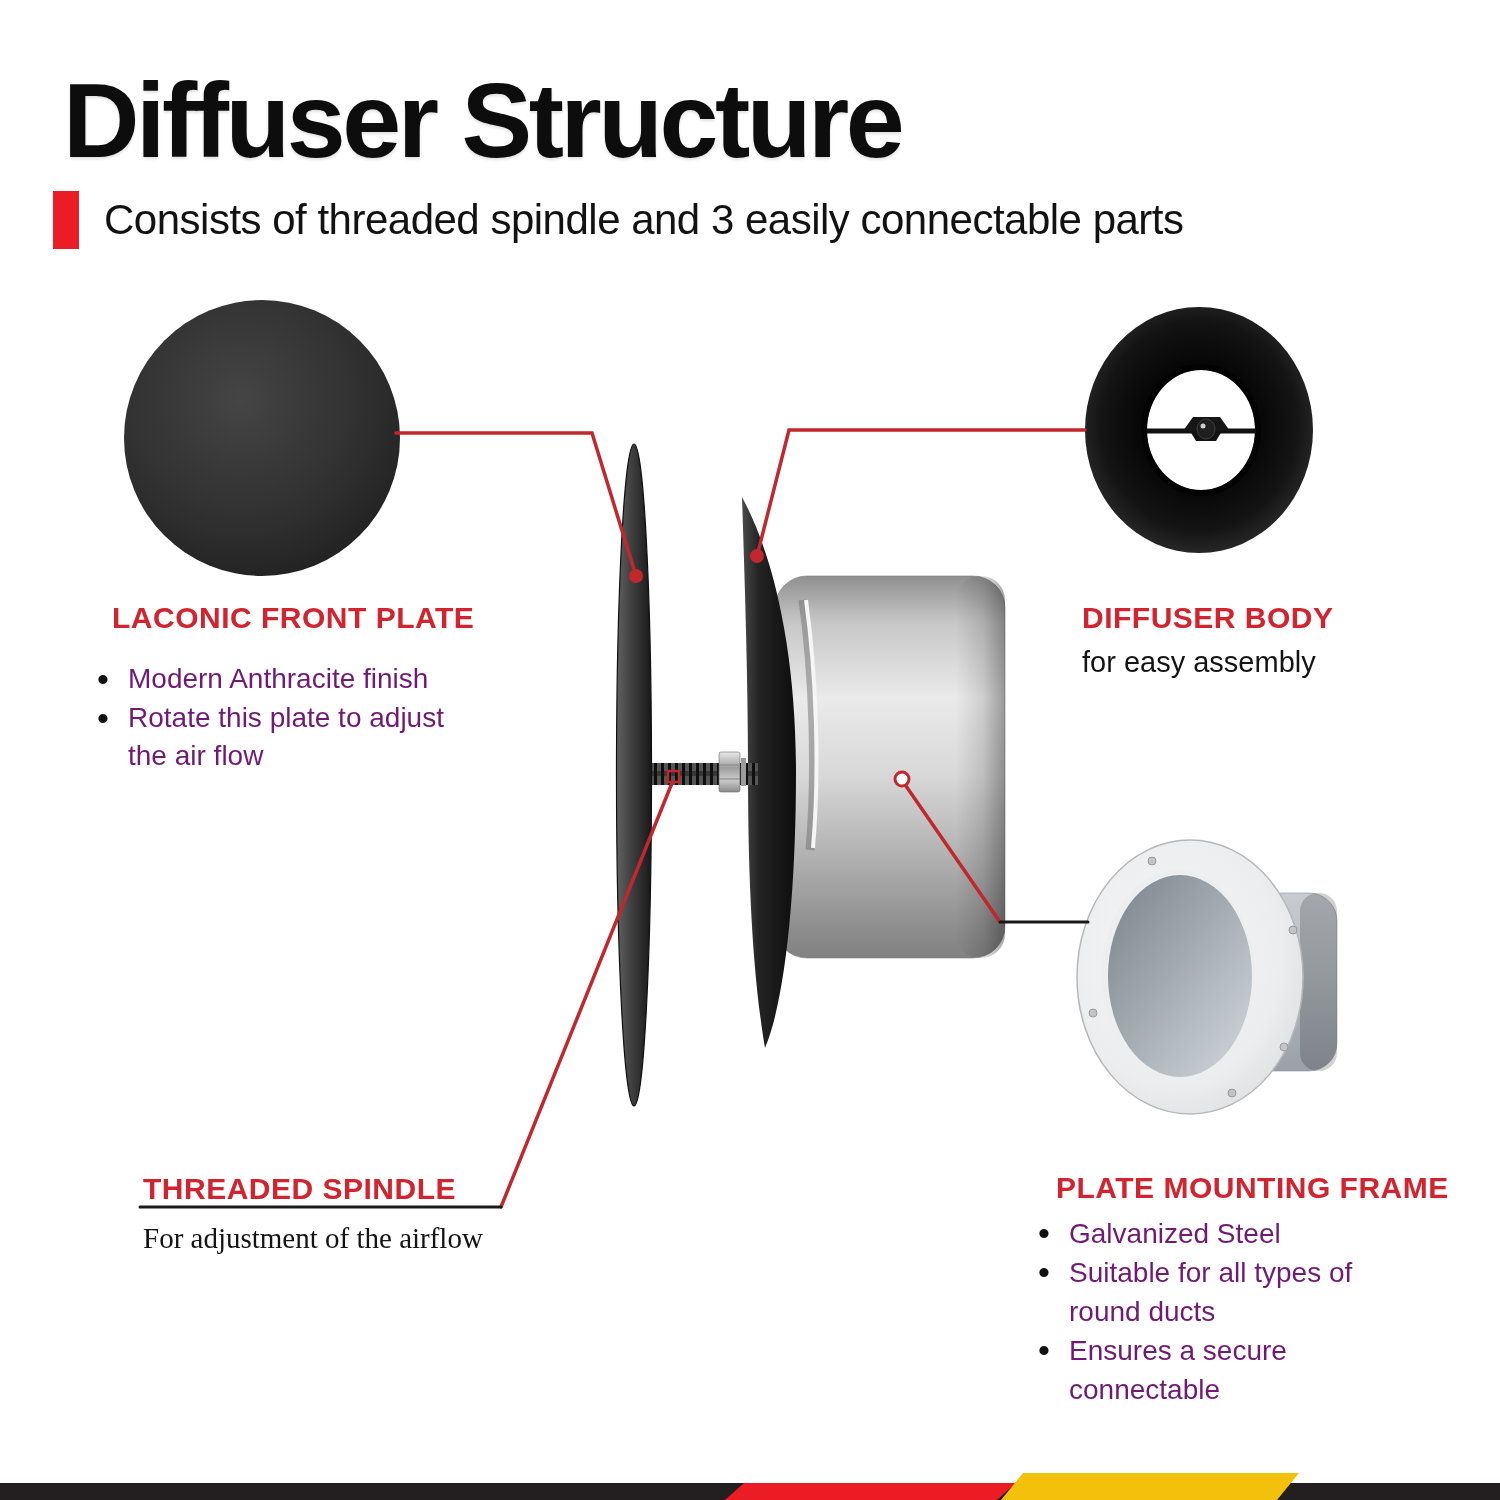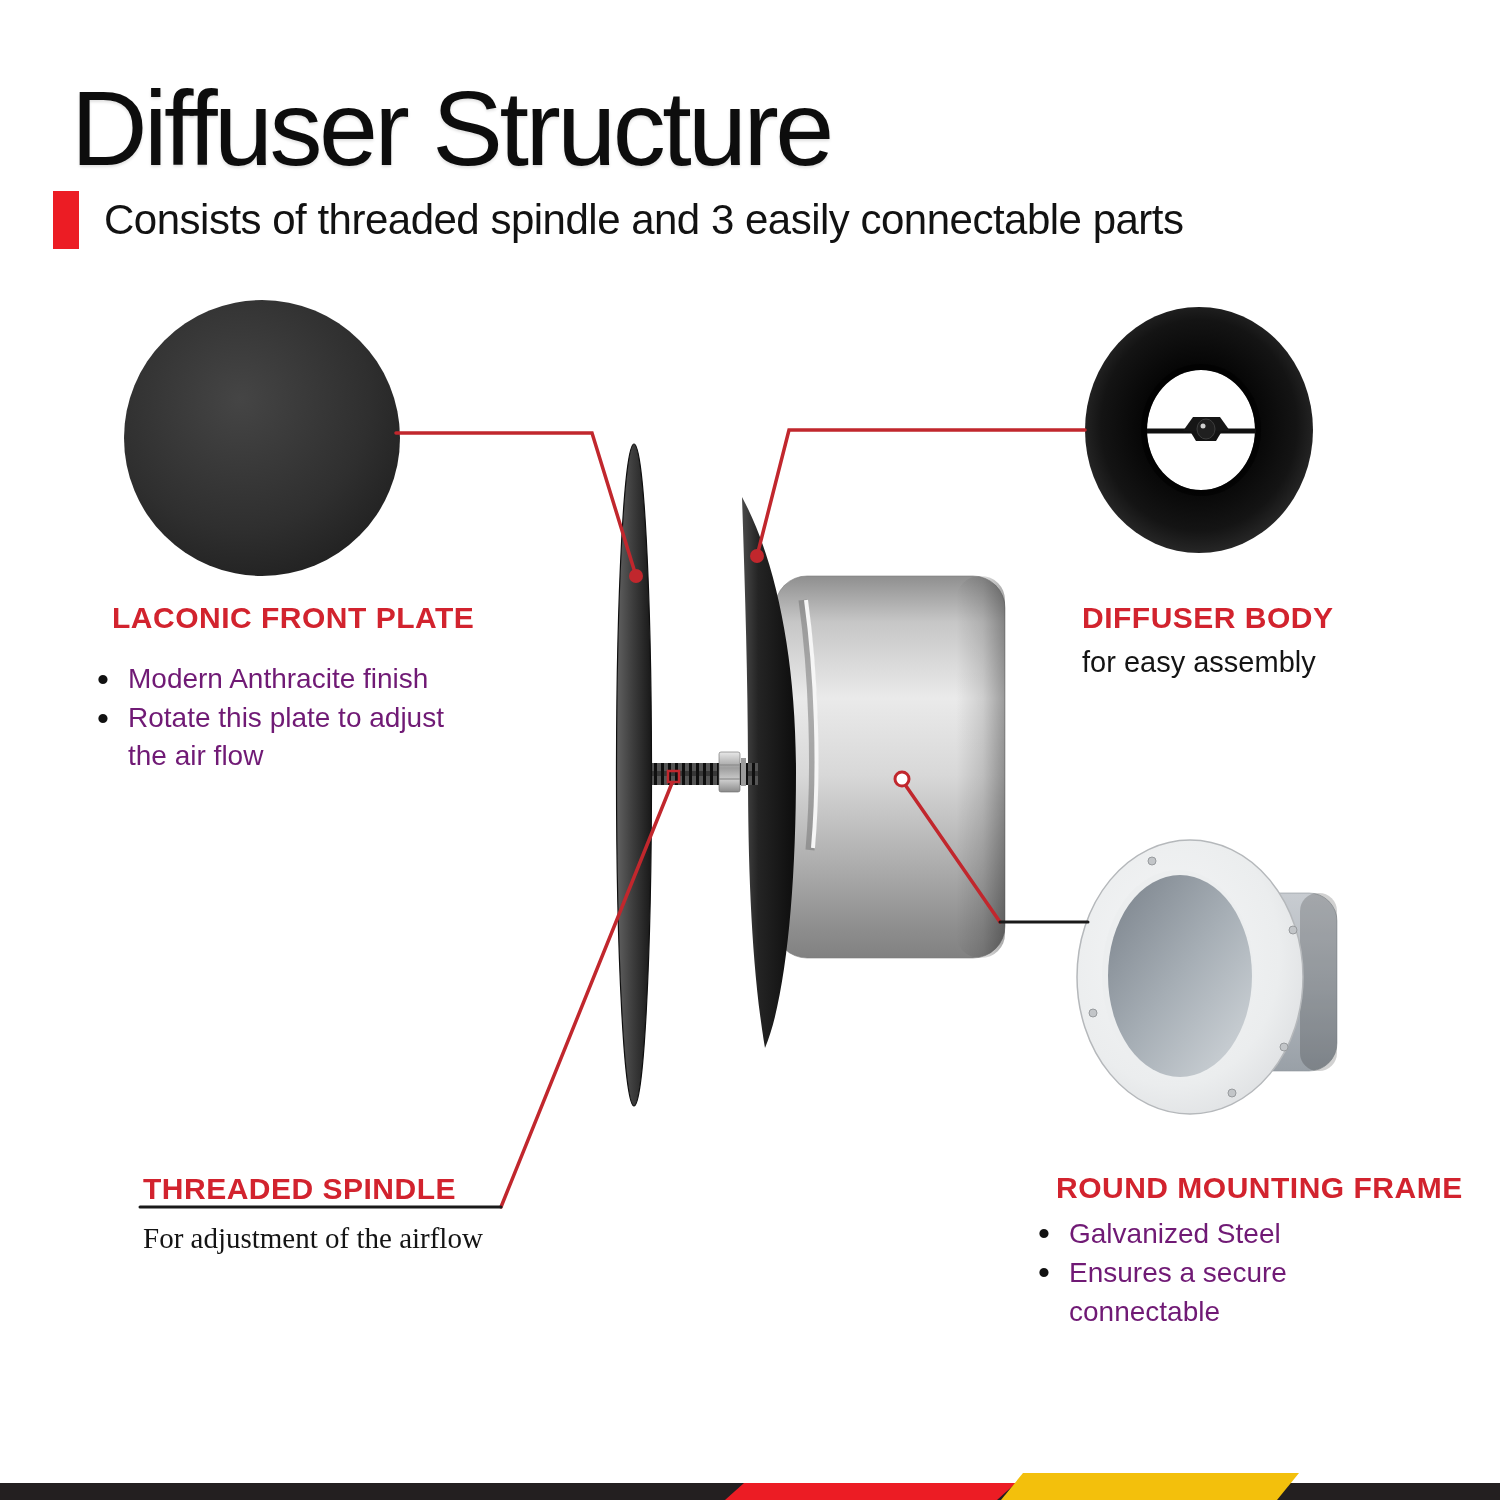--- a/index.html
+++ b/index.html
@@ -6,24 +6,24 @@
   .canvas{
     position:relative;
     width:1500px;height:1500px;
     background:#ffffff;
     overflow:hidden;
     font-family:"Liberation Sans","DejaVu Sans",sans-serif;
     color:#161616;
   }
   .abs{position:absolute;}
   h1.title{
-    margin:16px;
+    margin:8px;
     left:55px;top:52px;
     font-size:106px;
-    font-weight:400;
+    font-weight:700;
     letter-spacing:-3.5px;
     color:#0d0d0d;
     white-space:nowrap;
     text-shadow:0 2px 3px rgba(0,0,0,0.12);
   }
   .subtitle-row{
     left:53px;top:191px;
     display:flex;align-items:stretch;
   }
   .red-bar{
@@ -240,21 +240,23 @@
     <h2 class="feature-heading">DIFFUSER BODY</h2>
     <p class="feature-desc" style="margin-top:11px;">for easy assembly</p>
   </section>
 
   <section class="abs" style="left:143px;top:1172px;">
     <h2 class="feature-heading">THREADED SPINDLE</h2>
     <p class="feature-desc" style="margin-top:16px;font-family:Liberation Serif, serif;">For adjustment of the airflow</p>
   </section>
 
   <section class="abs" style="left:1056px;top:1171px;">
-    <h2 class="feature-heading">ROUND MOUNTING FRAME</h2>
+    <h2 class="feature-heading">PLATE MOUNTING FRAME</h2>
   </section>
   <ul class="feature-list abs" style="left:1036px;top:1214px;width:440px;line-height:39px;">
     <li><span>Galvanized Steel</span></li>
+    <li><span>Suitable for all types of
+round ducts</span></li>
     <li><span>Ensures a secure
 connectable</span></li>
   </ul>
 
 </div>
 
 </body></html>

